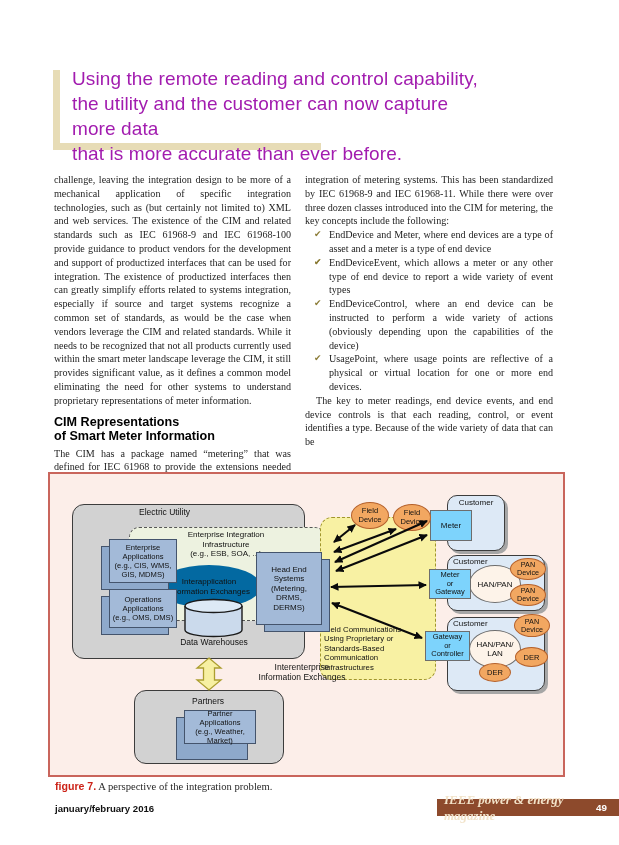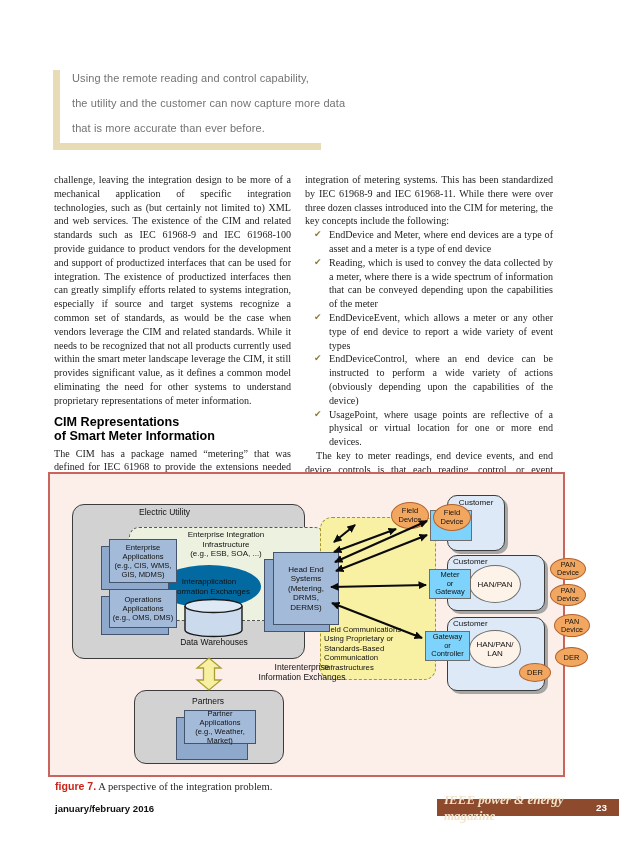--- a/index.html
+++ b/index.html
@@ -8,22 +8,22 @@
     position:relative; width:619px; height:845px; background:#ffffff;
     font-family:"Liberation Serif", serif; color:#1d1d1d; overflow:hidden;
   }
   .ml { white-space:pre-line; }
 
   
   #quote-vbar { position:absolute; left:53px; top:70px; width:7px; height:80px; background:#e7dcb6; }
   #quote-hbar { position:absolute; left:53px; top:143px; width:268px; height:7px; background:#e7dcb6; }
   #quote-text {
     position:absolute; left:72px; top:66px; width:420px;
-    font-family:"Liberation Sans", sans-serif; font-size:11px; line-height:25px;
-    color:#737373; letter-spacing:0.1px;
+    font-family:"Liberation Sans", sans-serif; font-size:19px; line-height:25px;
+    color:#a21caf; letter-spacing:0.1px;
   }
 
   
   .col { position:absolute; top:173px; font-size:10.1px; line-height:13.8px; text-align:justify; color:#1d1d1d; }
   #col-left  { left:54px;  width:237px; }
   #col-right { left:305px; width:248px; }
   .heading {
     font-family:"Liberation Sans", sans-serif; font-weight:bold; font-size:12.6px;
     line-height:14px; margin-top:7px; text-align:left; color:#000;
   }
@@ -48,21 +48,21 @@
   }
   .ctr { display:flex; align-items:center; justify-content:center; }
   .graybox { background:#d2d2d2; border:1.6px solid #3c3c3c; border-radius:12px; }
   .dashgreen { background:#edf2e0; border:1.4px dashed #555; border-radius:10px; }
   .bluebox { background:#a3bad8; border:1.4px solid #44546c;margin-left:12px; }
   .bluebox.back { background:#8ea9cb; }
   .pinkbox { background:#7dd3fc; border:1.3px solid #6d6d6d; }
   .custbox { background:#dde9f6; border:1.4px solid #3c3c3c; border-radius:10px; box-shadow:3px 3px 0 #a6a6a6; }
   .yregion { background:#f8f1a3; border:1.4px dashed #a0952e; border-radius:12px; }
   .yellipse { background:#0369a1; border-radius:50%; }
-  .oell { background:#f2a761; border:1.5px solid #b5622d; border-radius:50%;margin-left:40px; }
+  .oell { background:#f2a761; border:1.5px solid #b5622d; border-radius:50%; }
   .pell { background:#fdf3e9; border:1.2px solid #6d6d6d; border-radius:50%; }
   #fig-svg { position:absolute; left:0; top:0; width:513px; height:301px; pointer-events:none; }
 
   
   #caption { position:absolute; left:55px; top:780px; font-size:10.6px; color:#2a2a2a; }
   #caption .cap-label {
     font-family:"Liberation Sans", sans-serif; font-weight:bold; color:#cc2318;
   }
   #footer-date {
     position:absolute; left:55px; top:803px;
@@ -100,21 +100,20 @@
 
   <div id="col-right" class="col">
     <div>integration of metering systems. This has been standardized by IEC 61968-9 and IEC 61968-11. While there were over three dozen classes introduced into the CIM for metering, the key concepts include the following:</div>
     <ul class="checks">
       <li>
         <span class="chk">✔</span>
         <span>EndDevice and Meter, where end devices are a type of asset and a meter is a type of end device</span>
       </li>
       <li>
         <span class="chk">✔</span>
-        <span>Reading, which is used to convey the data collected by a meter, where there is a wide spectrum of information that can be conveyed depending upon the capabilities of the meter</span>
       </li>
       <li>
         <span class="chk">✔</span>
         <span>EndDeviceEvent, which allows a meter or any other type of end device to report a wide variety of event types</span>
       </li>
       <li>
         <span class="chk">✔</span>
         <span>EndDeviceControl, where an end device can be instructed to perform a wide variety of actions (obviously depending upon the capabilities of the device)</span>
       </li>
       <li>
@@ -156,21 +155,21 @@
     <div class="fa dlabel" style="left:118px;top:163px;width:92px;font-size:8.5px;">Data Warehouses</div>
 
     <div class="fa yregion" style="left:270px;top:43px;width:116px;height:163px;"></div>
     <div class="fa dlabel" style="left:274px;top:151px;width:110px;font-size:7.8px;line-height:9.4px;text-align:left;">Field Communications
 Using Proprietary or
 Standards-Based
 Communication
 Infrastructures</div>
 
     <div class="fa bluebox back" style="left:202px;top:85px;width:66px;height:73px;"></div>
-    <div class="fa bluebox ctr" style="left:211px;top:78px;width:66px;height:73px;">
+    <div class="fa bluebox ctr" style="left:194px;top:78px;width:66px;height:73px;">
       <span class="dlabel" style="font-size:8px;line-height:9.6px;">Head End
 Systems
 (Metering,
 DRMS,
 DERMS)</span>
     </div>
 
     <div class="fa custbox" style="left:397px;top:21px;width:58px;height:56px;"></div>
     <div class="fa dlabel" style="left:397px;top:24px;width:58px;font-size:8px;">Customer</div>
     <div class="fa pinkbox ctr" style="left:380px;top:36px;width:42px;height:31px;">
@@ -264,16 +263,16 @@
     </svg>
   </div>
 
   <div id="caption">
     <span class="cap-label">figure 7.</span><span> A perspective of the integration problem.</span>
   </div>
 
   <div id="footer-date">january/february 2016</div>
   <div id="footer-bar">
     <span id="footer-mag">IEEE power &amp; energy magazine</span>
-    <span id="footer-page">23</span>
+    <span id="footer-page">49</span>
   </div>
 
 </div>
 
 </body></html>

